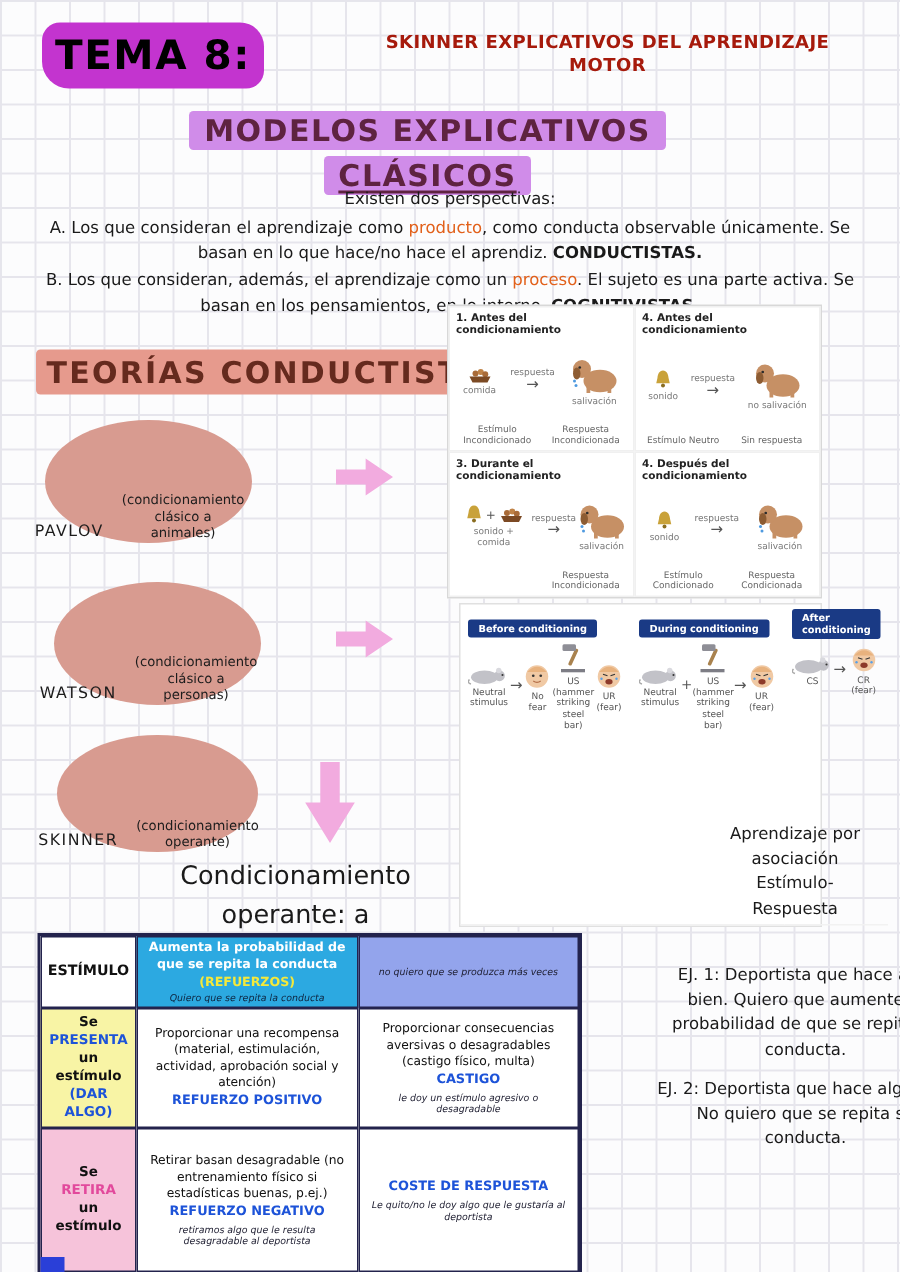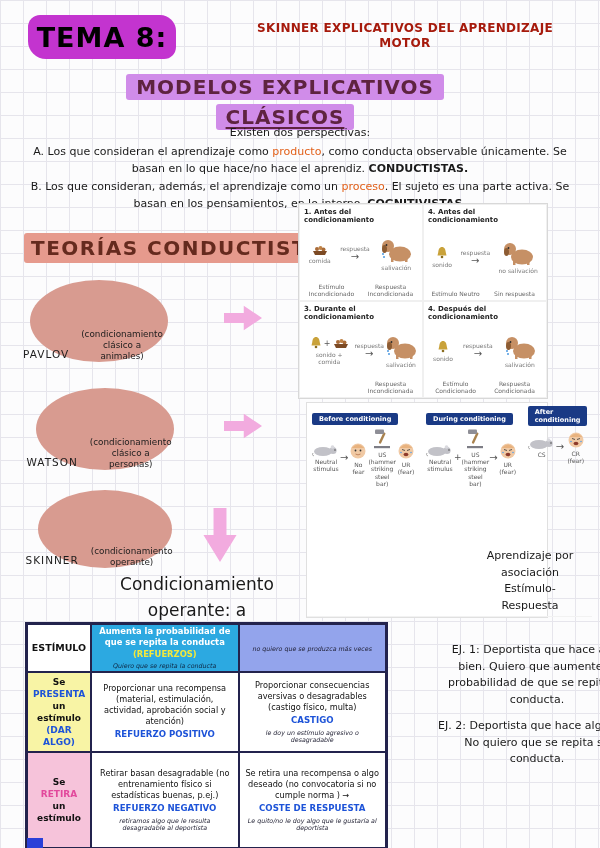--- a/index.html
+++ b/index.html
@@ -464,21 +464,20 @@
 
     <div class="ct-cell ct-stim-pink">
       <span><span>Se </span><span class="pink-word">RETIRA</span><span> un estímulo</span></span>
     </div>
     <div class="ct-cell">
       <span>Retirar basan desagradable (no entrenamiento físico si estadísticas buenas, p.ej.)</span>
       <span class="ct-term">REFUERZO NEGATIVO</span>
       <span class="ct-note">retiramos algo que le resulta desagradable al deportista</span>
     </div>
     <div class="ct-cell">
-      <span>Se retira una recompensa o algo deseado (no convocatoria si no cumple norma ) →</span>
       <span class="ct-term">COSTE DE RESPUESTA</span>
       <span class="ct-note">Le quito/no le doy algo que le gustaría al deportista</span>
     </div>
   </div>
 
   <div class="abs examples">
     <p>EJ. 1: Deportista que hace algo bien. Quiero que aumente la probabilidad de que se repita su conducta.</p>
     <p>EJ. 2: Deportista que hace algo mal. No quiero que se repita su conducta.</p>
   </div>
 

